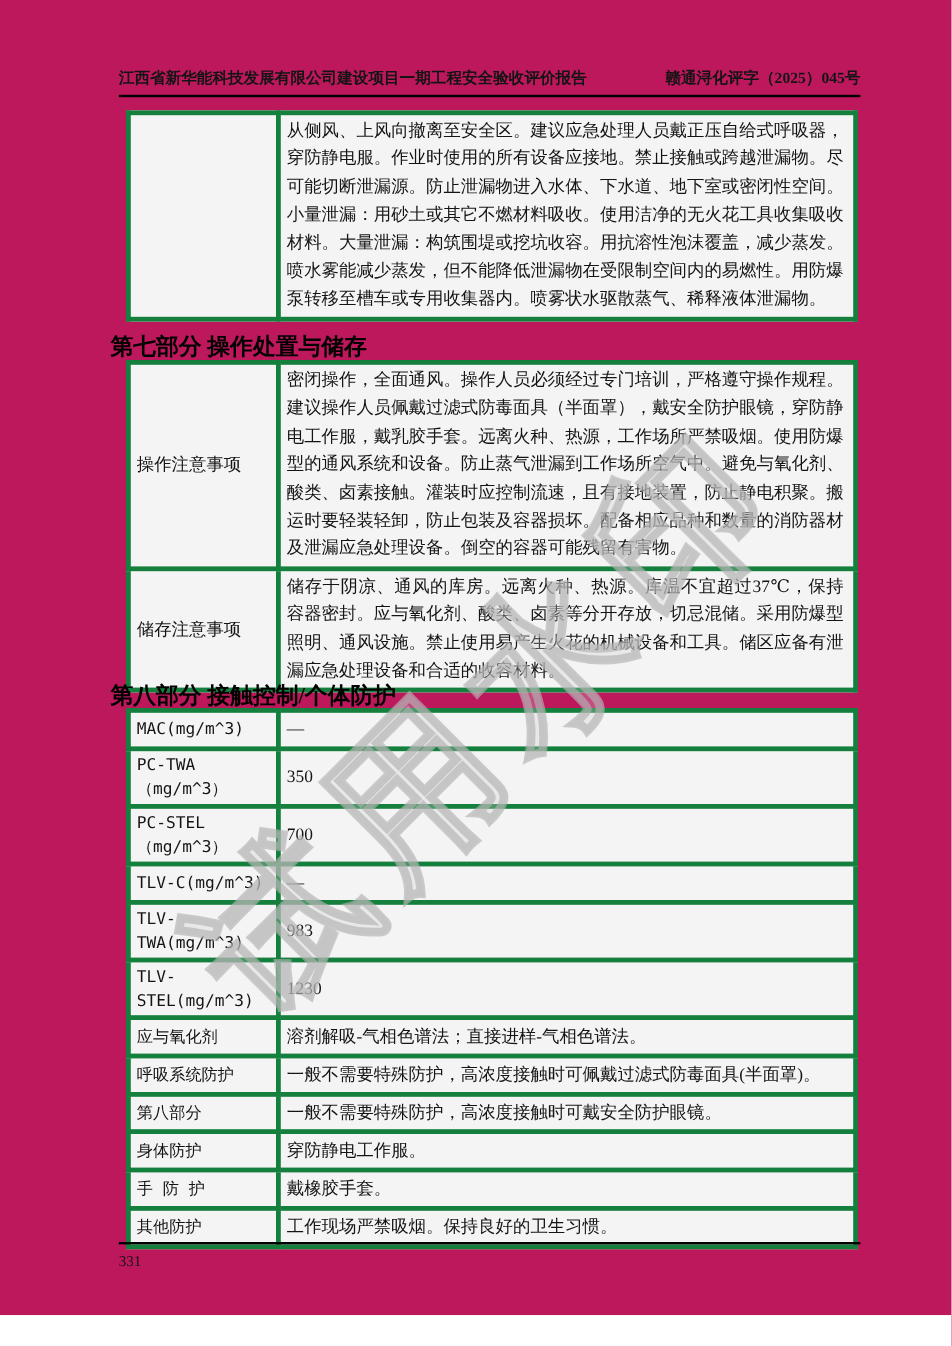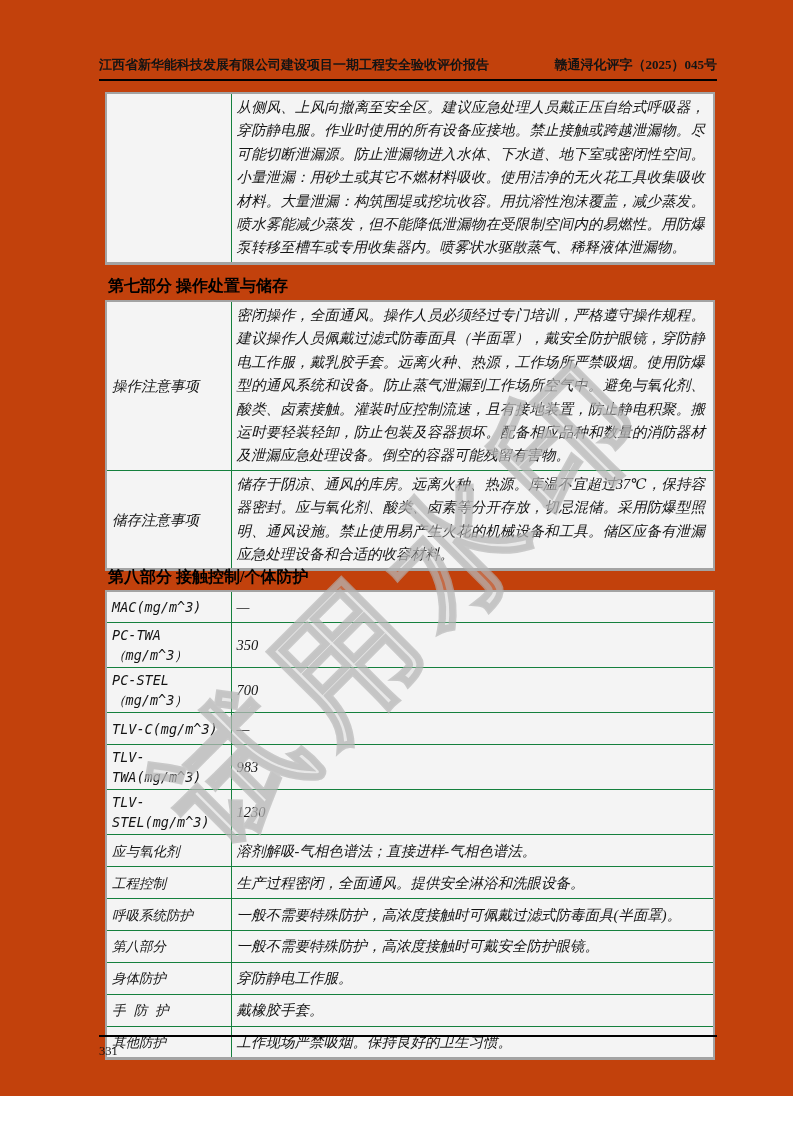--- a/index.html
+++ b/index.html
@@ -1,41 +1,41 @@
 <!DOCTYPE html>
 <html><head>
 <meta charset="utf-8">
 <style>
   html,body{margin:0;padding:0;background:#ffffff;}
   .page{
-    position:relative;width:793px;height:1096px;background:#c2410c;overflow:hidden;
+    position:relative;width:793px;height:1096px;background:#be185d;overflow:hidden;
     font-family:"Liberation Serif","DejaVu Serif",serif;color:#141414;
   }
   
   .hdr{
     position:absolute;left:99px;top:56px;width:618px;
     display:flex;justify-content:space-between;align-items:flex-end;
     border-bottom:2px solid #000;padding-bottom:5px;
     font-size:13px;font-weight:bold;white-space:nowrap;
   }
   
   .sec-title{
-    position:absolute;left:108px;font-size:16px;font-weight:bold;color:#000;font-family:Liberation Serif, serif;
+    position:absolute;left:92px;font-size:19px;font-weight:bold;color:#000;font-family:Liberation Serif, serif;
   }
   
   table.doc{
     position:absolute;left:105px;width:610px;
     border-collapse:collapse;table-layout:fixed;
     background:#f4f4f4;
     border:2px solid #a3a3a3;border-bottom-width:3px;
     font-size:14.5px;
   }
   table.doc td{
-    border:1px solid #15803d;vertical-align:middle;
-    padding:2px 8px 2px 5px;box-sizing:border-box;font-style:italic;
+    border:4px solid #15803d;vertical-align:middle;
+    padding:2px 8px 2px 5px;box-sizing:border-box;
   }
   td.lab{width:125px;line-height:22px;}
   td.txt{text-align:justify;line-height:23.4px;}
   .t8 td{height:31.9px;line-height:20px;}
   .t8 td.lab{font-family:"DejaVu Sans Mono","Liberation Mono",monospace;font-size:13.5px;}
   .t8 td.txt{text-align:left;}
   
   .wm{
     position:absolute;left:88px;top:515px;width:640px;height:170px;
     line-height:170px;text-align:center;
@@ -109,24 +109,20 @@
     </tr>
     <tr>
       <td class="lab">TLV-STEL(mg/m^3)</td>
       <td class="txt">1230</td>
     </tr>
     <tr>
       <td class="lab">应与氧化剂</td>
       <td class="txt">溶剂解吸-气相色谱法；直接进样-气相色谱法。</td>
     </tr>
     <tr>
-      <td class="lab">工程控制</td>
-      <td class="txt">生产过程密闭，全面通风。提供安全淋浴和洗眼设备。</td>
-    </tr>
-    <tr>
       <td class="lab">呼吸系统防护</td>
       <td class="txt">一般不需要特殊防护，高浓度接触时可佩戴过滤式防毒面具(半面罩)。</td>
     </tr>
     <tr>
       <td class="lab">第八部分</td>
       <td class="txt">一般不需要特殊防护，高浓度接触时可戴安全防护眼镜。</td>
     </tr>
     <tr>
       <td class="lab">身体防护</td>
       <td class="txt">穿防静电工作服。</td>

